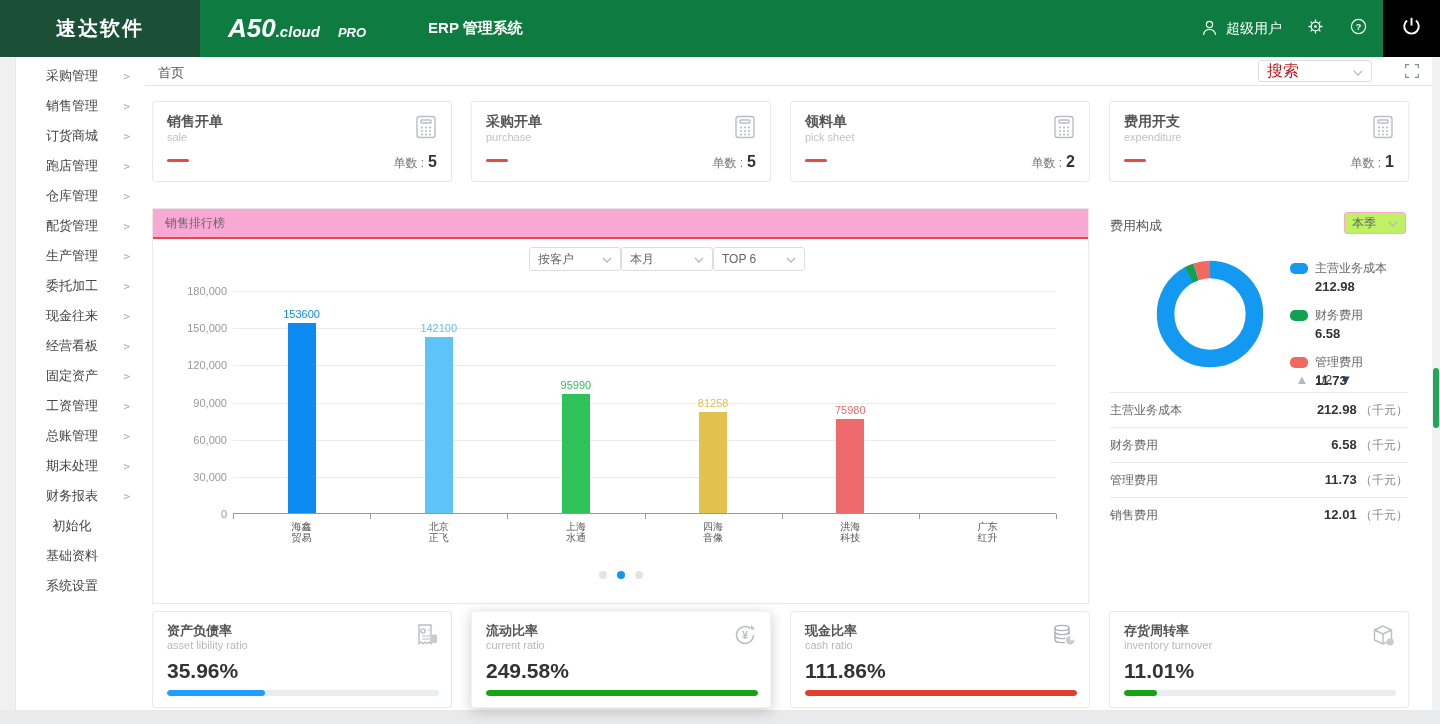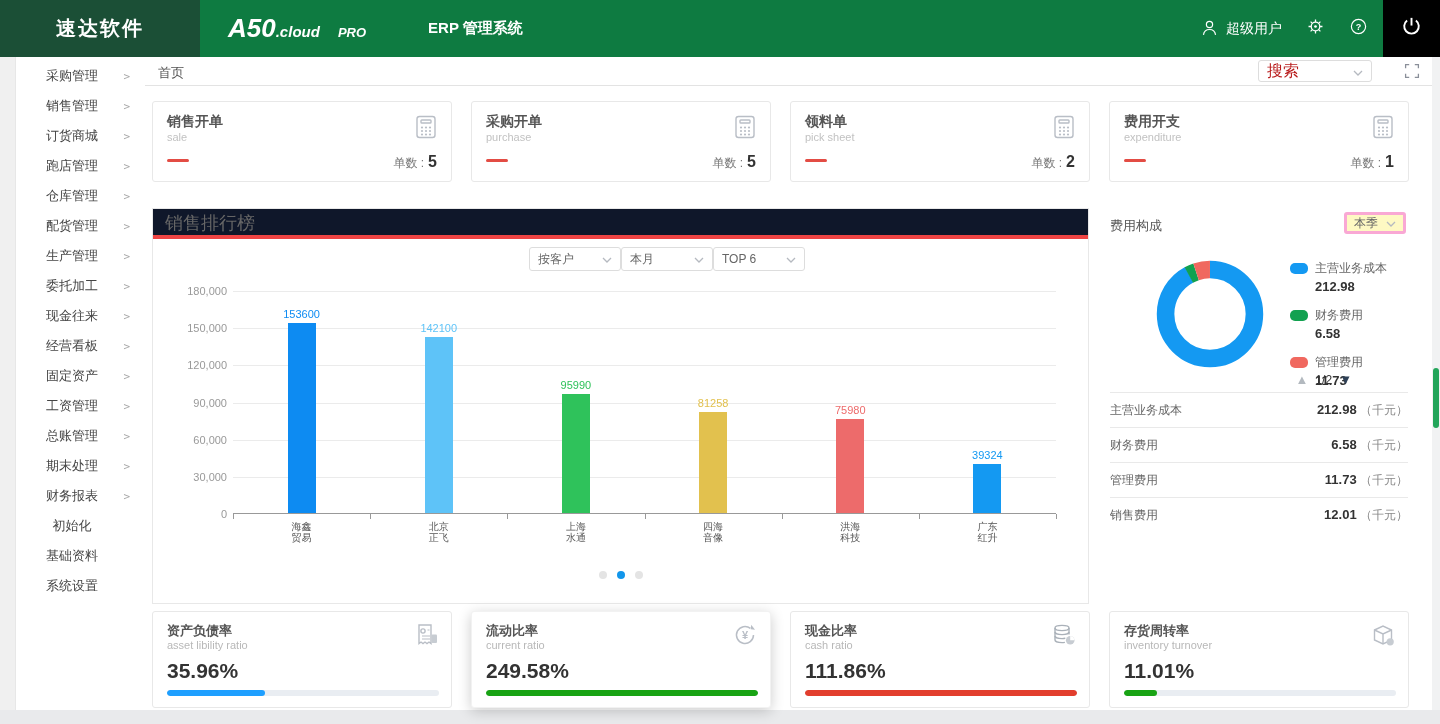--- a/index.html
+++ b/index.html
@@ -37,40 +37,40 @@
   .stat-row{position:absolute;top:44px;left:7px;display:flex;gap:19px;}
   .stat-card{width:300px;height:81px;border:1px solid #e8e8e8;border-radius:3px;position:relative;background:#fff;cursor:pointer;}
   .stat-title{position:absolute;left:14px;top:11px;font-size:14px;font-weight:bold;color:#555;}
   .stat-sub{position:absolute;left:14px;top:29px;font-size:11px;color:#c2c2c2;}
   .stat-dash{position:absolute;left:14px;top:57px;width:22px;height:3px;background:#e34c44;border-radius:1.5px;}
   .stat-count{position:absolute;right:14px;top:51px;font-size:12px;color:#777;}
   .stat-count b{font-size:16px;color:#333;margin-left:4px;}
   .stat-calc{position:absolute;right:12px;top:12px;}
   
   .chart-panel{position:absolute;left:7px;top:151px;width:937px;height:396px;border:1px solid #e8e8e8;background:#fff;}
-  .panel-header{height:30px;background:#0f172a;border-bottom:4px solid #ef4444;line-height:29px;padding-left:12px;font-size:18px;color:#666;}
+  .panel-header{height:30px;background:#f9a8d4;border-bottom:2px solid #ef4444;line-height:29px;padding-left:12px;font-size:12px;color:#666;}
   .filters{position:absolute;left:376px;top:38px;display:flex;}
   .filter-select{width:92px;height:24px;border:1px solid #ddd;border-radius:3px;display:flex;align-items:center;
     justify-content:space-between;padding:0 8px;font-size:12px;color:#666;background:#fff;cursor:pointer;}
   .plot{position:absolute;left:80px;top:82px;width:823px;height:223px;border-bottom:1px solid #999;}
   .gridline{position:absolute;left:0;right:0;height:1px;background:#ebebeb;}
   .ylab{position:absolute;left:2px;width:72px;text-align:right;font-size:11px;color:#999;}
   .bar-col{position:absolute;bottom:0;height:100%;}
   .bar{position:absolute;left:50%;transform:translateX(-50%);bottom:0;width:28px;}
   .bar-val{position:absolute;left:0;right:0;text-align:center;font-size:11px;}
   .xtick{position:absolute;top:223px;height:5px;width:1px;background:#999;}
   .xlab{position:absolute;top:230px;text-align:center;font-size:10px;color:#555;line-height:11px;}
   .dots{position:absolute;left:0;right:0;top:362px;display:flex;justify-content:center;gap:10px;}
   .dot{width:8px;height:8px;border-radius:50%;background:#e4e4e4;cursor:pointer;}
   .dot.active{background:#1296eb;}
   
   .expense-panel{position:absolute;left:963px;top:151px;width:302px;height:396px;background:#fff;}
   .exp-title{position:absolute;left:2px;top:9px;font-size:13px;color:#555;}
-  .period-select{position:absolute;right:4px;top:4px;width:62px;height:22px;border:3px solid #f9a8d4;border-radius:3px;
-    display:flex;align-items:center;justify-content:space-between;padding:0 7px;font-size:12px;color:#666;background:#fef9c3;cursor:pointer;}
+  .period-select{position:absolute;right:4px;top:4px;width:62px;height:22px;border:1px solid #f9a8d4;border-radius:3px;
+    display:flex;align-items:center;justify-content:space-between;padding:0 7px;font-size:12px;color:#666;background:#bef264;cursor:pointer;}
   .donut-wrap{position:absolute;left:40px;top:44px;}
   .legend{position:absolute;left:182px;top:52px;}
   .leg-item{margin-bottom:13px;}
   .leg-line{display:flex;align-items:center;gap:7px;}
   .leg-swatch{width:18px;height:11px;border-radius:5px;}
   .leg-label{font-size:12px;color:#666;white-space:nowrap;}
   .leg-value{font-size:13px;font-weight:bold;color:#333;margin-left:25px;margin-top:2px;}
   .pager{position:absolute;right:58px;top:164px;font-size:12px;color:#333;display:flex;gap:7px;align-items:center;}
   .pager .up{color:#b3b9bf;font-size:13px;cursor:pointer;}
   .pager .down{color:#2e4057;font-size:13px;cursor:pointer;}
@@ -369,24 +369,20 @@
         <div class="bar-col" style="left: 411.5px; width: 137.167px;">
           <div class="bar-val" style="bottom: 103.67px; color: rgb(226, 193, 78); position: absolute;">81258</div>
           <div class="bar" style="height: 100.67px; background: rgb(226, 193, 78);"></div>
         </div>
         <div class="xlab" style="left: 411.5px; width: 137.167px;">四海<br>音像</div>
         <div class="bar-col" style="left: 548.667px; width: 137.167px;">
           <div class="bar-val" style="bottom: 97.1308px; color: rgb(237, 107, 107); position: absolute;">75980</div>
           <div class="bar" style="height: 94.1308px; background: rgb(237, 107, 107);"></div>
         </div>
         <div class="xlab" style="left: 548.667px; width: 137.167px;">洪海<br>科技</div>
-        <div class="bar-col" style="left: 685.833px; width: 137.167px;">
-          <div class="bar-val" style="bottom: 51.7181px; color: rgb(20, 153, 242); position: absolute;">39324</div>
-          <div class="bar" style="height: 48.7181px; background: rgb(20, 153, 242);"></div>
-        </div>
         <div class="xlab" style="left: 685.833px; width: 137.167px;">广东<br>红升</div>
       </div>
     <div class="dots" id="dots">
         <span class="dot"></span>
         <span class="dot active"></span>
         <span class="dot"></span>
       </div>
   <div class="ylab" style="top: 76px; position: absolute;">180,000</div>
       <div class="ylab" style="top: 113.167px; position: absolute;">150,000</div>
       <div class="ylab" style="top: 150.333px; position: absolute;">120,000</div>

